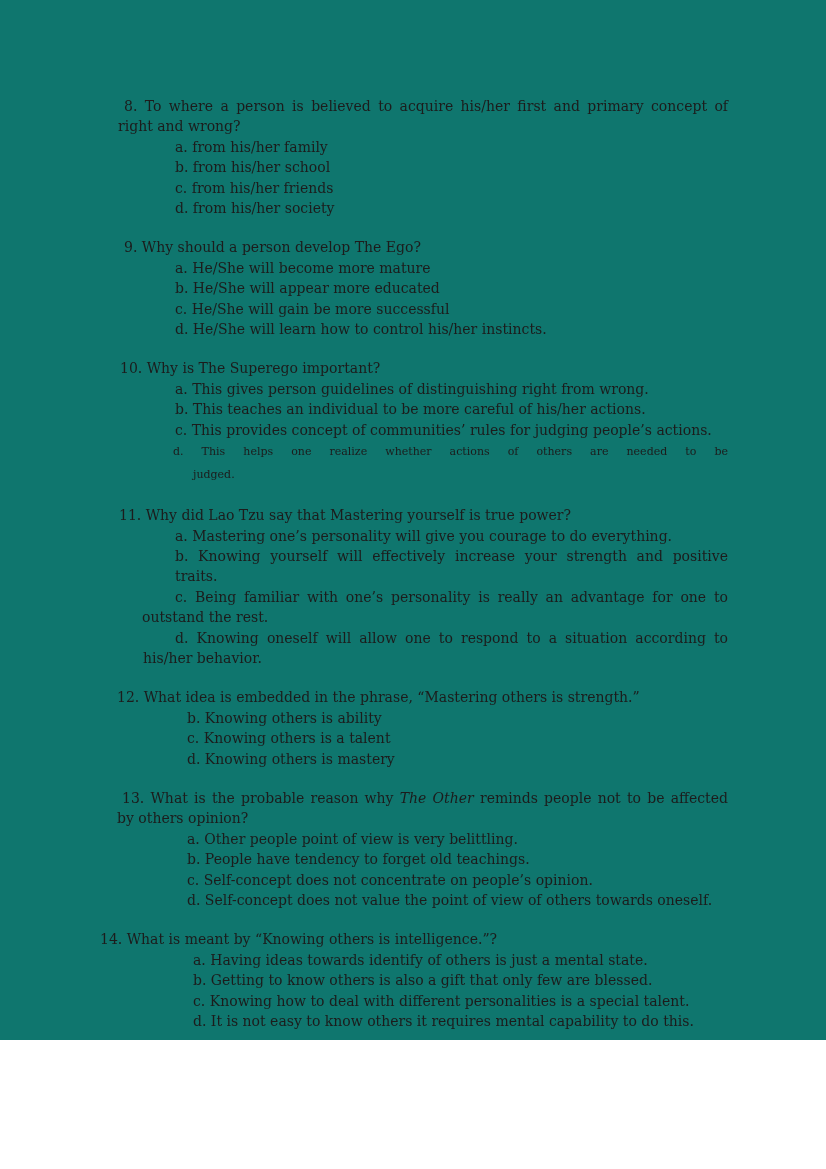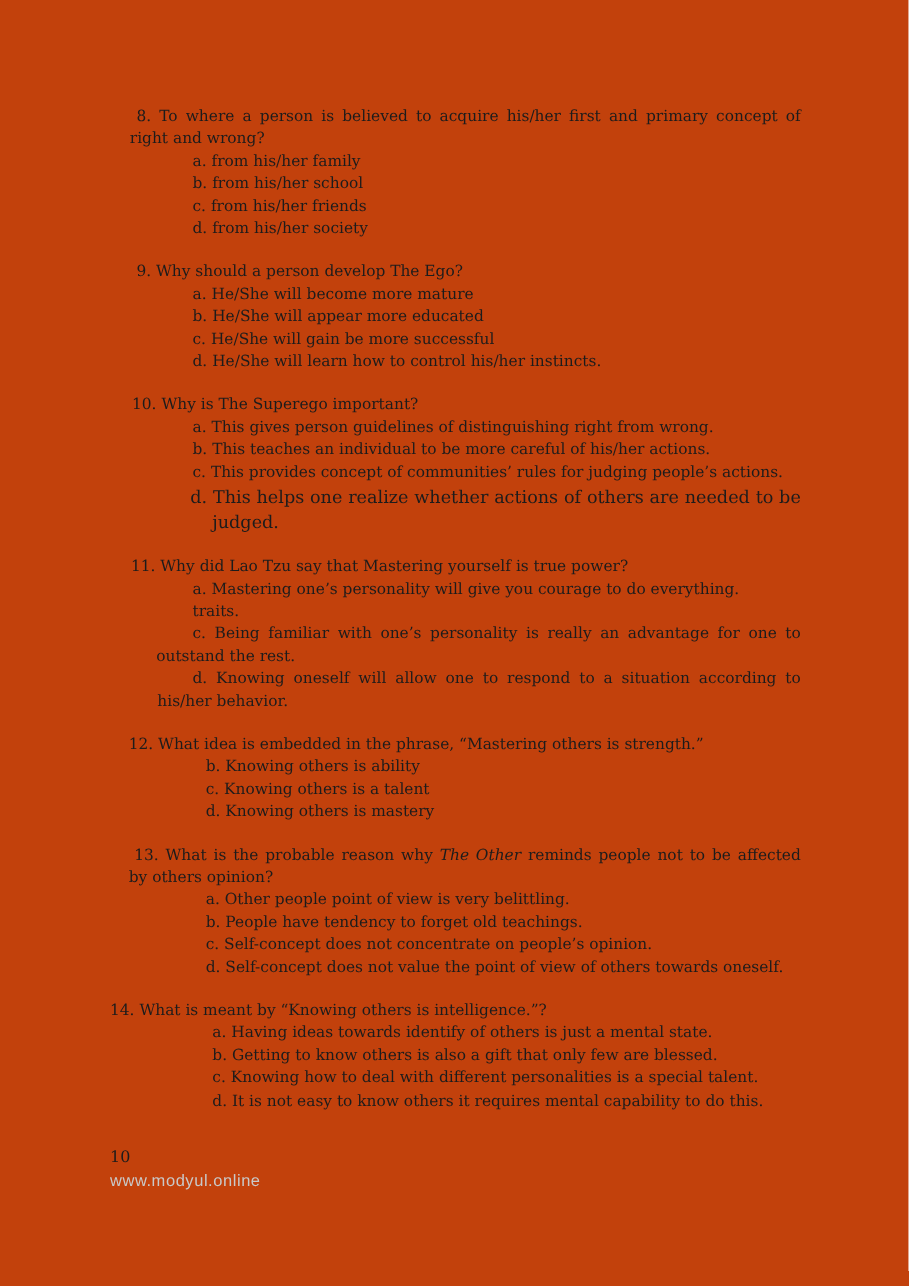--- a/index.html
+++ b/index.html
@@ -1,31 +1,31 @@
 <!DOCTYPE html>
 <html><head>
 <meta charset="utf-8">
 <style>
   html, body { margin: 0; padding: 0; background: #ffffff; }
   .page {
     position: relative;
     width: 826px;
-    height: 1169px;
-    background: #c2410c;
+    height: 1040px;
+    background: #0f766e;
     font-family: "DejaVu Serif", serif;
     color: #1c1c1c;
     font-size: 14px;
     line-height: 20.4px;
     overflow: hidden;
   }
   .content { padding: 96px 98px 0 100px; }
   .q { margin-bottom: 19px; }
   .line { white-space: normal; }
   .jl { text-align: justify; text-align-last: justify; }
-  .big { font-size: 16px; line-height: 23px; }
+  .big { font-size: 11px; line-height: 23px; }
   .footer { margin-top: 31px; }
   .pagenum { font-size: 14.5px; color: #1c1c1c; }
   .watermark {
     font-family: "Liberation Sans", sans-serif;
     font-size: 15px;
     color: #c9c9c9;
     margin-top: 2px;
     letter-spacing: 0.5px;
   }
   em { font-style: italic; }
@@ -58,20 +58,21 @@
       <div class="line" style="margin-left:75px">a. This gives person guidelines of distinguishing right from wrong.</div>
       <div class="line" style="margin-left:75px">b. This teaches an individual to be more careful of his/her actions.</div>
       <div class="line" style="margin-left:75px">c. This provides concept of communities’ rules for judging people’s actions.</div>
       <div class="line big jl" style="margin-left:73px">d.  This helps one realize whether actions of others are needed to be</div>
       <div class="line big" style="margin-left:93px">judged.</div>
     </div>
 
     <div class="q">
       <div class="line" style="margin-left:19px">11. Why did Lao Tzu say that Mastering yourself is true power?</div>
       <div class="line" style="margin-left:75px">a. Mastering one’s personality will give you courage to do everything.</div>
+      <div class="line jl" style="margin-left:75px">b. Knowing yourself will effectively increase your strength and positive</div>
       <div class="line" style="margin-left:75px">traits.</div>
       <div class="line jl" style="margin-left:75px">c. Being familiar with one’s personality is really an advantage for one to</div>
       <div class="line" style="margin-left:42px">outstand the rest.</div>
       <div class="line jl" style="margin-left:75px">d. Knowing oneself will allow one to respond to a situation according to</div>
       <div class="line" style="margin-left:43px">his/her behavior.</div>
     </div>
 
     <div class="q">
       <div class="line" style="margin-left:17px">12. What idea is embedded in the phrase, “Mastering others is strength.”</div>
       <div class="line" style="margin-left:87px">b. Knowing others is ability</div>

